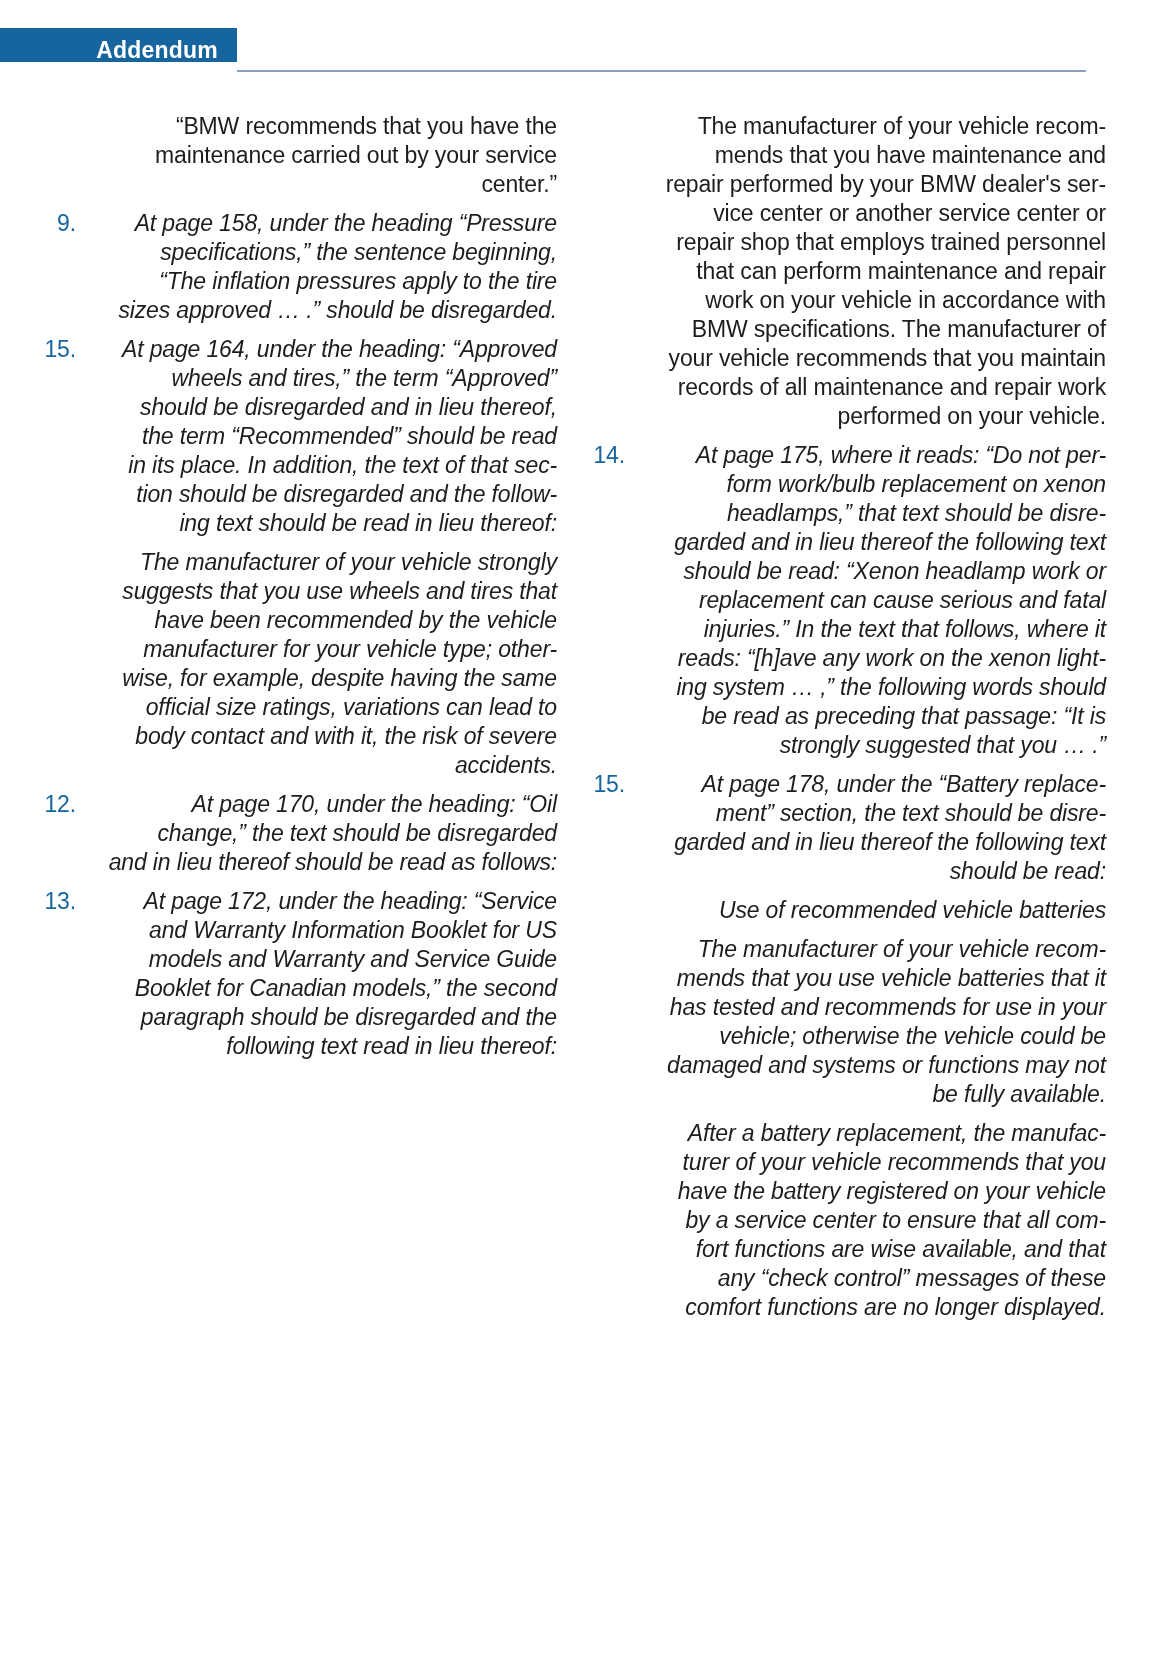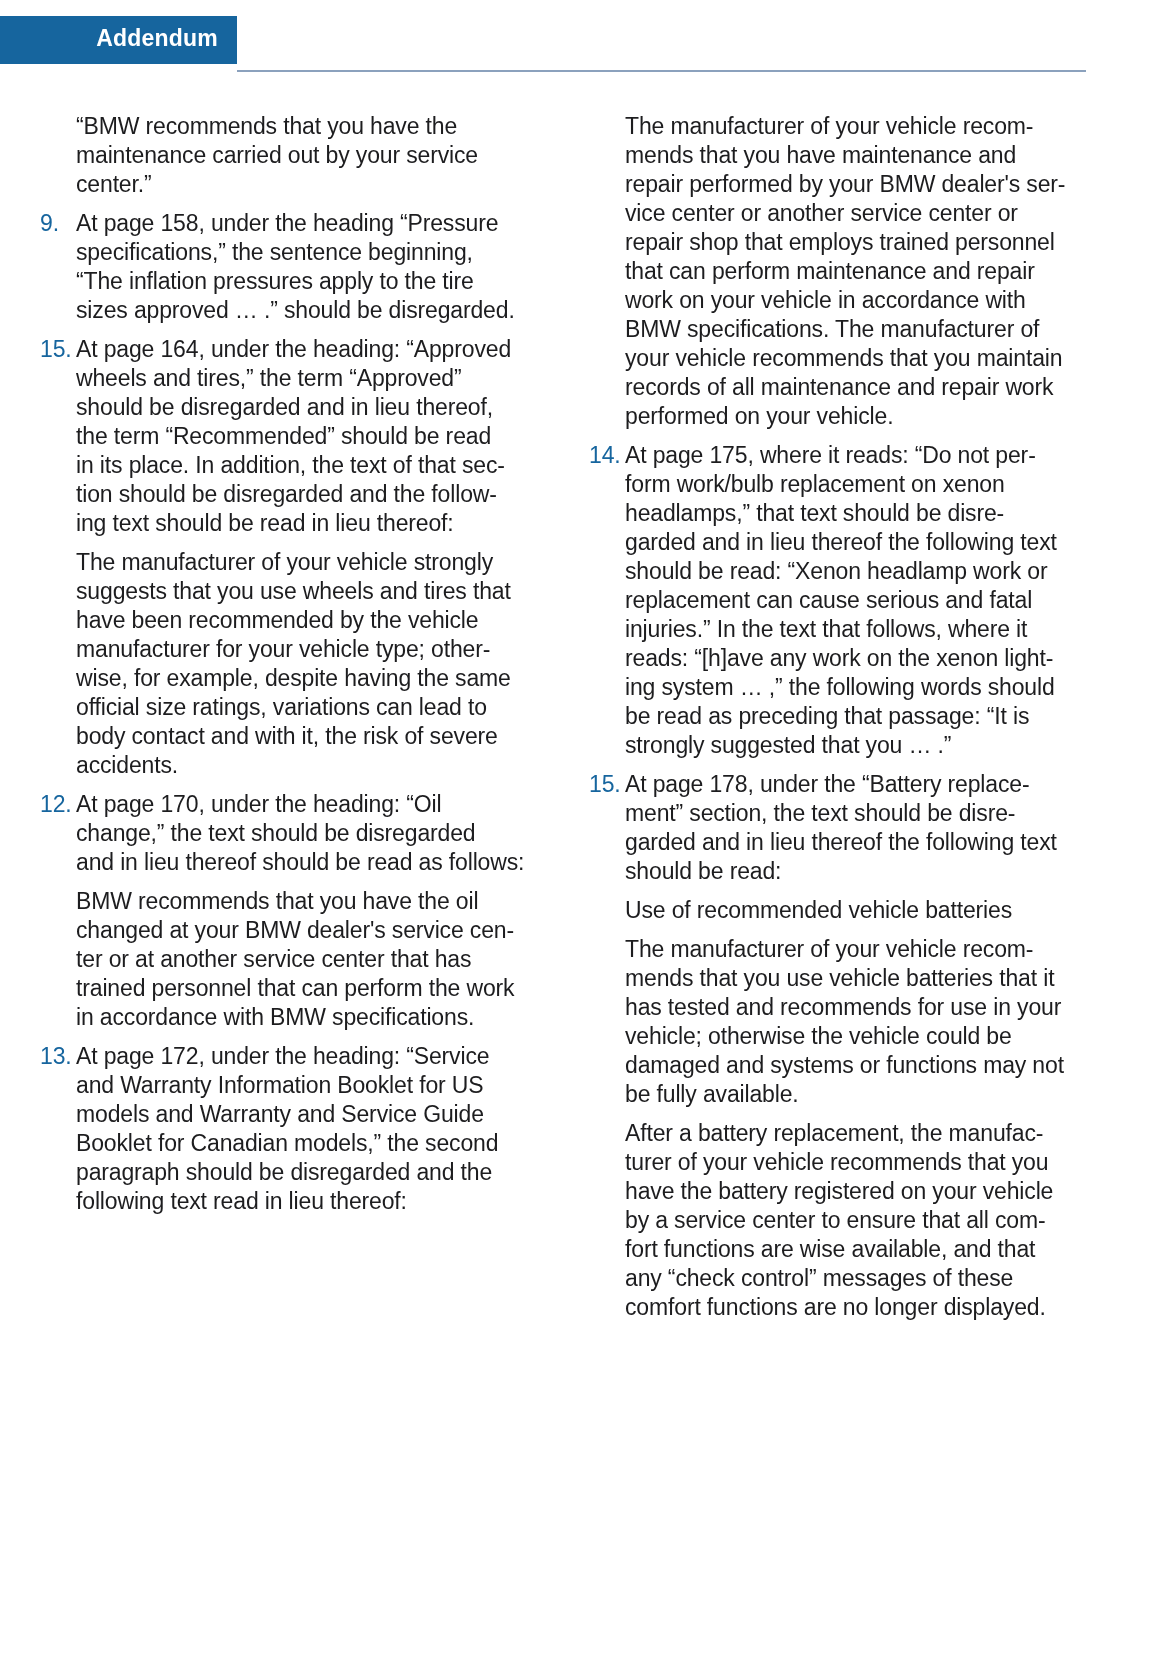--- a/index.html
+++ b/index.html
@@ -6,54 +6,54 @@
   html, body { background:#ffffff; }
   .page {
     position:relative;
     width:1165px; height:1653px;
     background:#ffffff;
     font-family:"Liberation Sans","DejaVu Sans",sans-serif;
     color:var(--body-text,#1d1d1f);
     overflow:hidden;
   }
   .header-tab {
-    position:absolute; left:0; top:16px;
-    width:237px; height:48px;
+    position:absolute; left:0; top:28px;
+    width:237px; height:34px;
     background:var(--accent,#16659e);
     color:#ffffff; font-weight:bold;
     font-size:23px; line-height:45px;
     text-align:right; padding-right:19px;
     letter-spacing:0.2px;
   }
   .header-rule {
     position:absolute; left:237px; top:70px;
     width:849px; height:2px;
     background:var(--rule,#8ba1bd);
   }
   .columns {
     position:absolute; left:40px; top:112px;
     width:1066px;
-    display:flex; gap:32px;
+    display:flex; gap:32px;text-align:right;
   }
   .col { width:517px; flex:0 0 517px; }
   .para {
     white-space:pre;
     font-size:23px; line-height:29px;
     letter-spacing:-0.15px;
     margin:0 0 10px 0;
   }
   .cont-para { margin-left:36px; }
   .list-item { display:flex; }
   .item-number {
     flex:0 0 36px; width:36px;
     color:var(--accent,#16659e);
     font-size:23px; line-height:29px;
     letter-spacing:-0.15px;
   }
-  .item-body { flex:1; min-width:0; }
+  .item-body { flex:1; min-width:0;font-style:italic; }
 </style>
 </head>
 <body>
 
 <div class="page">
   <div class="header-tab">Addendum</div>
   <div class="header-rule"></div>
   <div class="columns">
     <div class="col">
         <p class="para cont-para">“BMW recommends that you have the
@@ -87,25 +87,20 @@
 body contact and with it, the risk of severe
 accidents.</p>
           </div>
         </div>
         <div class="list-item">
           <span class="item-number">12.</span>
           <div class="item-body">
             <p class="para">At page 170, under the heading: “Oil
 change,” the text should be disregarded
 and in lieu thereof should be read as follows:</p>
-            <p class="para">BMW recommends that you have the oil
-changed at your BMW dealer's service cen-
-ter or at another service center that has
-trained personnel that can perform the work
-in accordance with BMW specifications.</p>
           </div>
         </div>
         <div class="list-item">
           <span class="item-number">13.</span>
           <div class="item-body">
             <p class="para">At page 172, under the heading: “Service
 and Warranty Information Booklet for US
 models and Warranty and Service Guide
 Booklet for Canadian models,” the second
 paragraph should be disregarded and the

